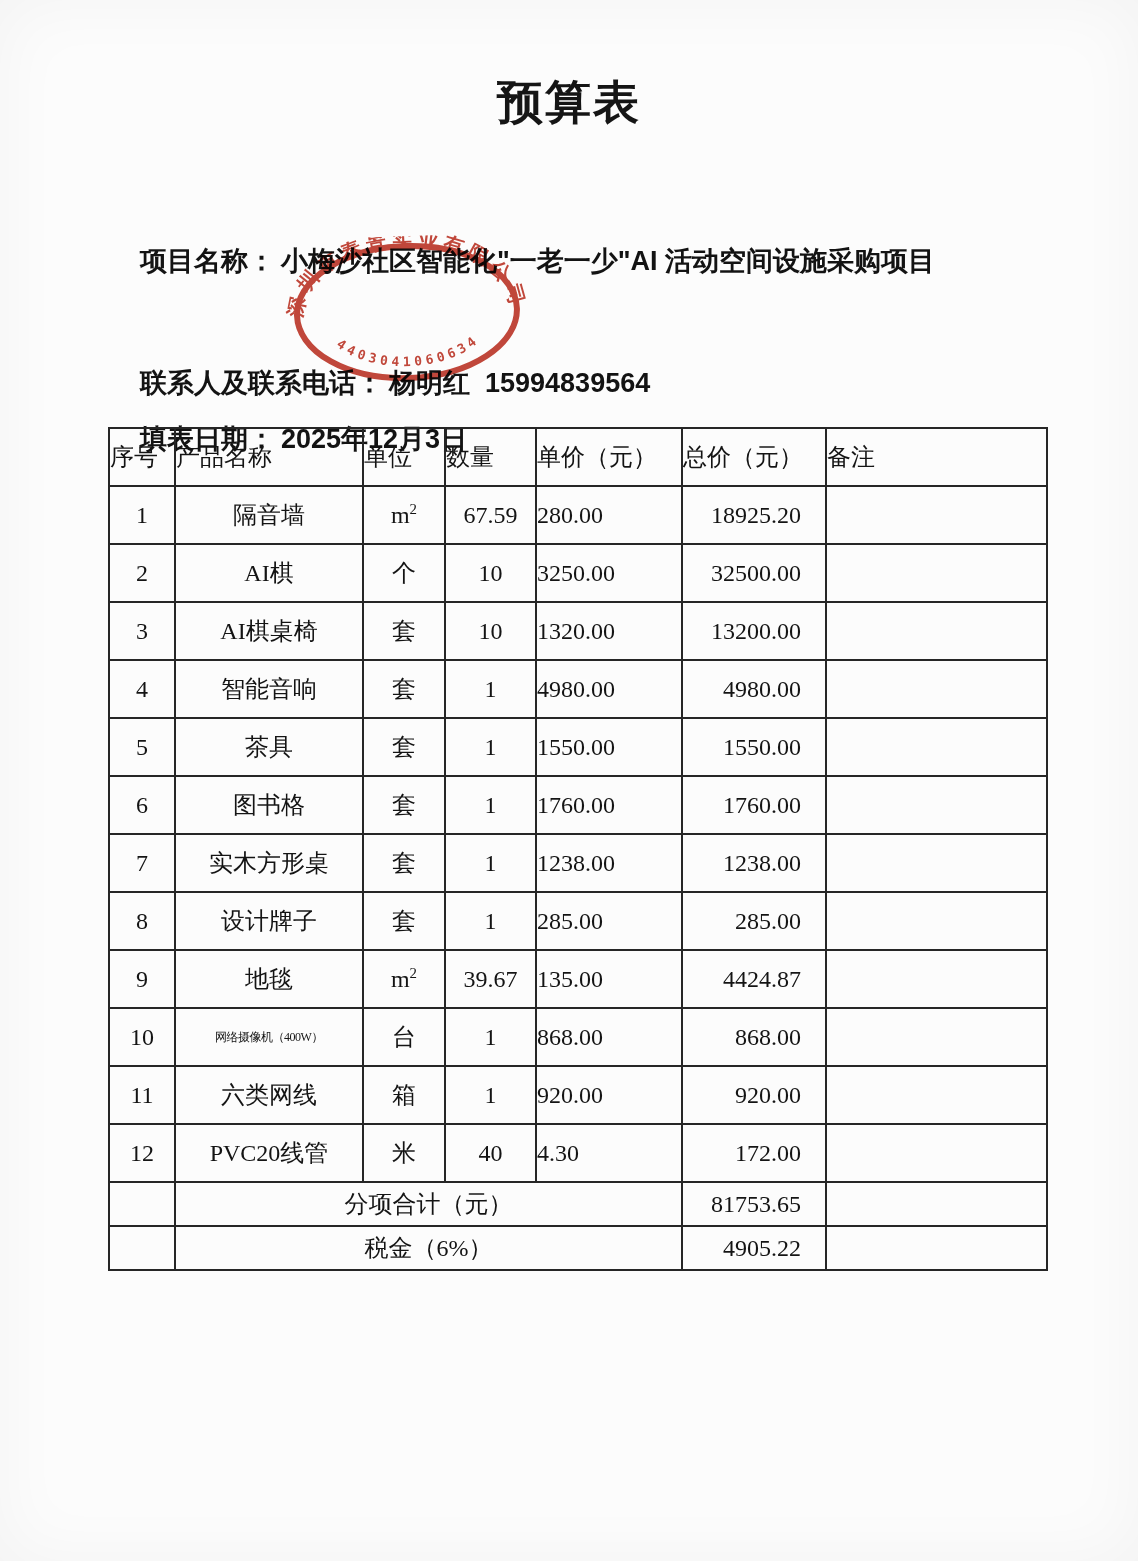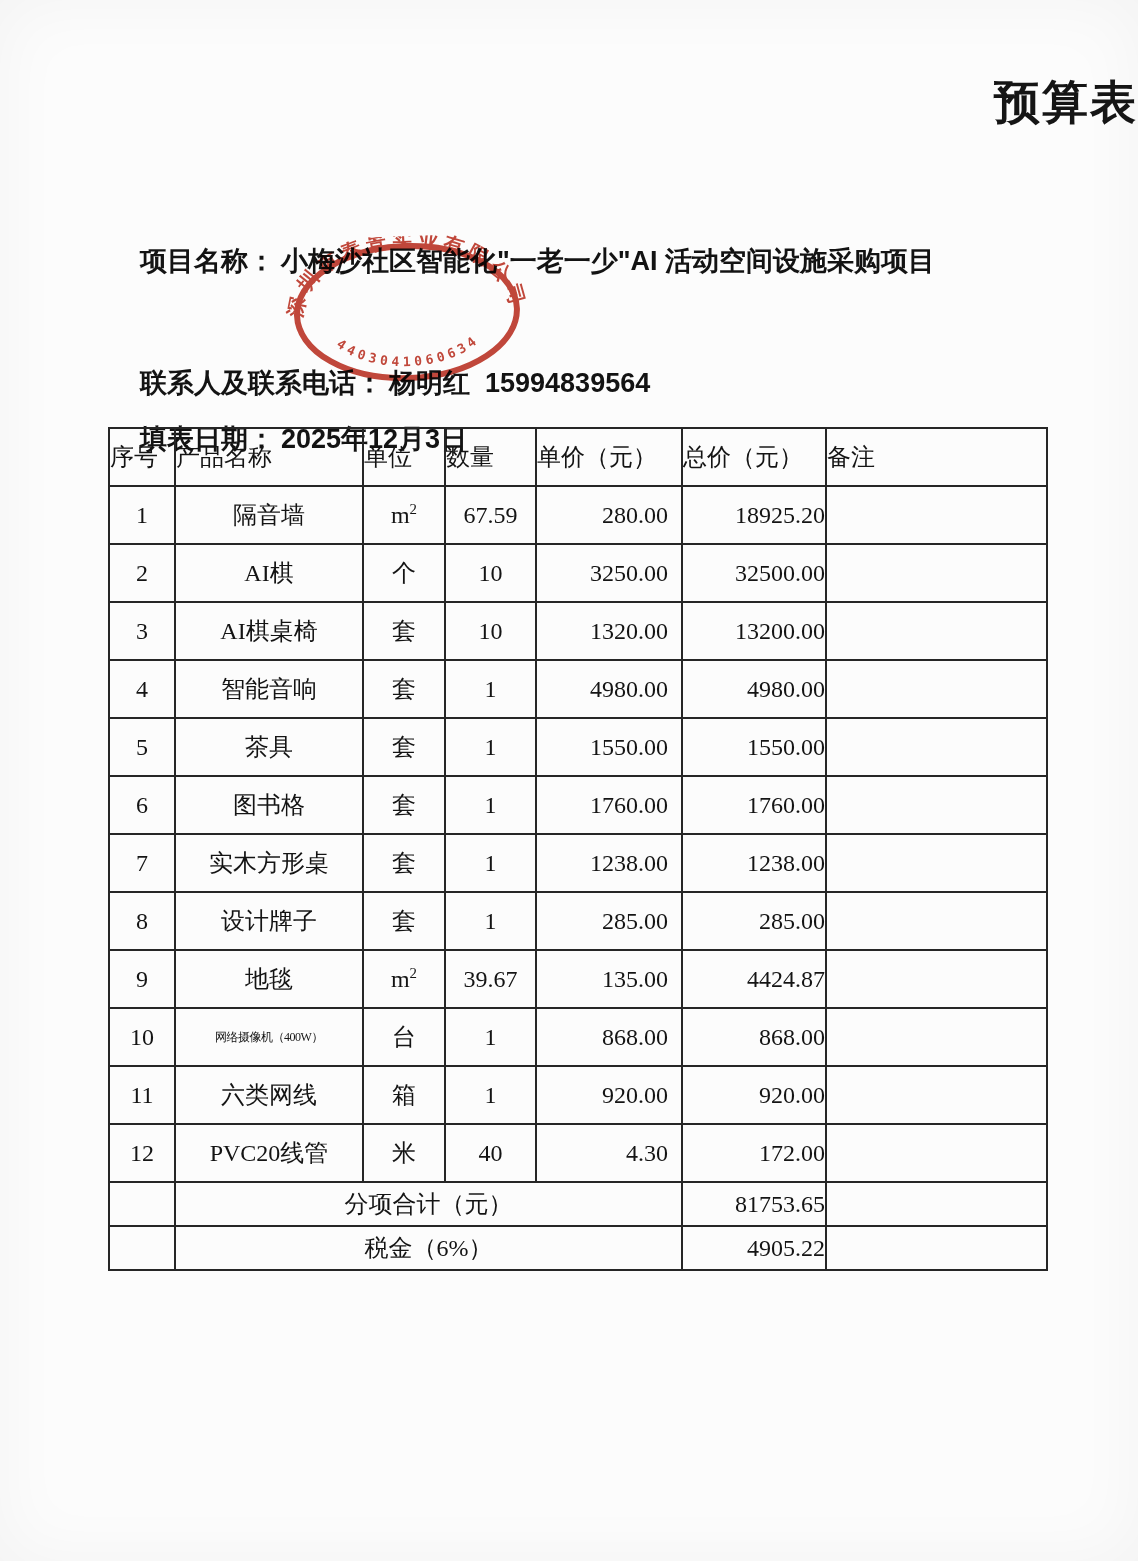--- a/index.html
+++ b/index.html
@@ -8,21 +8,21 @@
     position:relative;
     width:1138px; height:1561px;
     background:#fcfcfc;
     box-shadow: inset 0 0 70px rgba(0,0,0,0.04);
     overflow:hidden;
     color:#141414;
     font-family:"Liberation Serif", serif;
   }
   .doc-title {
     position:absolute; top:72px; left:0; right:0;
-    text-align:right;
+    text-align:center;
     font-family:"Liberation Sans", sans-serif;
     font-size:46px; font-weight:600; color:#151515;
     letter-spacing:2px;
   }
   .info-line {
     position:absolute; left:110px;
     font-family:"Liberation Sans", sans-serif;
     font-size:27px; font-weight:700; color:#131313;
     white-space:pre;
   }
@@ -58,22 +58,22 @@
   }
   table.budget th, table.budget td {
     border:2px solid #262626;
     font-size:24px; font-weight:400; color:#141414;
     vertical-align:middle;
     overflow:hidden;
   }
   table.budget thead th { height:58px; text-align:left; }
   #body-rows td { height:58px; }
   .c-no,.c-name,.c-unit,.c-qty { text-align:center; }
-  .c-price { text-align:right; padding-right:13px; }
-  .c-total { text-align:right; padding-right:0; }
+  .c-price { padding-right:13px; }
+  .c-total { text-align:right; padding-right:24px; }
   .c-unit sup { font-size:62%; vertical-align:super; line-height:0; }
   #body-rows tr:nth-child(10) .c-name { font-size:12px; letter-spacing:-0.5px; }
   tr.summary-row td { height:44px; }
   .sum-label { text-align:center; }
 </style>
 </head>
 <body>
 
 <div class="page">
 

